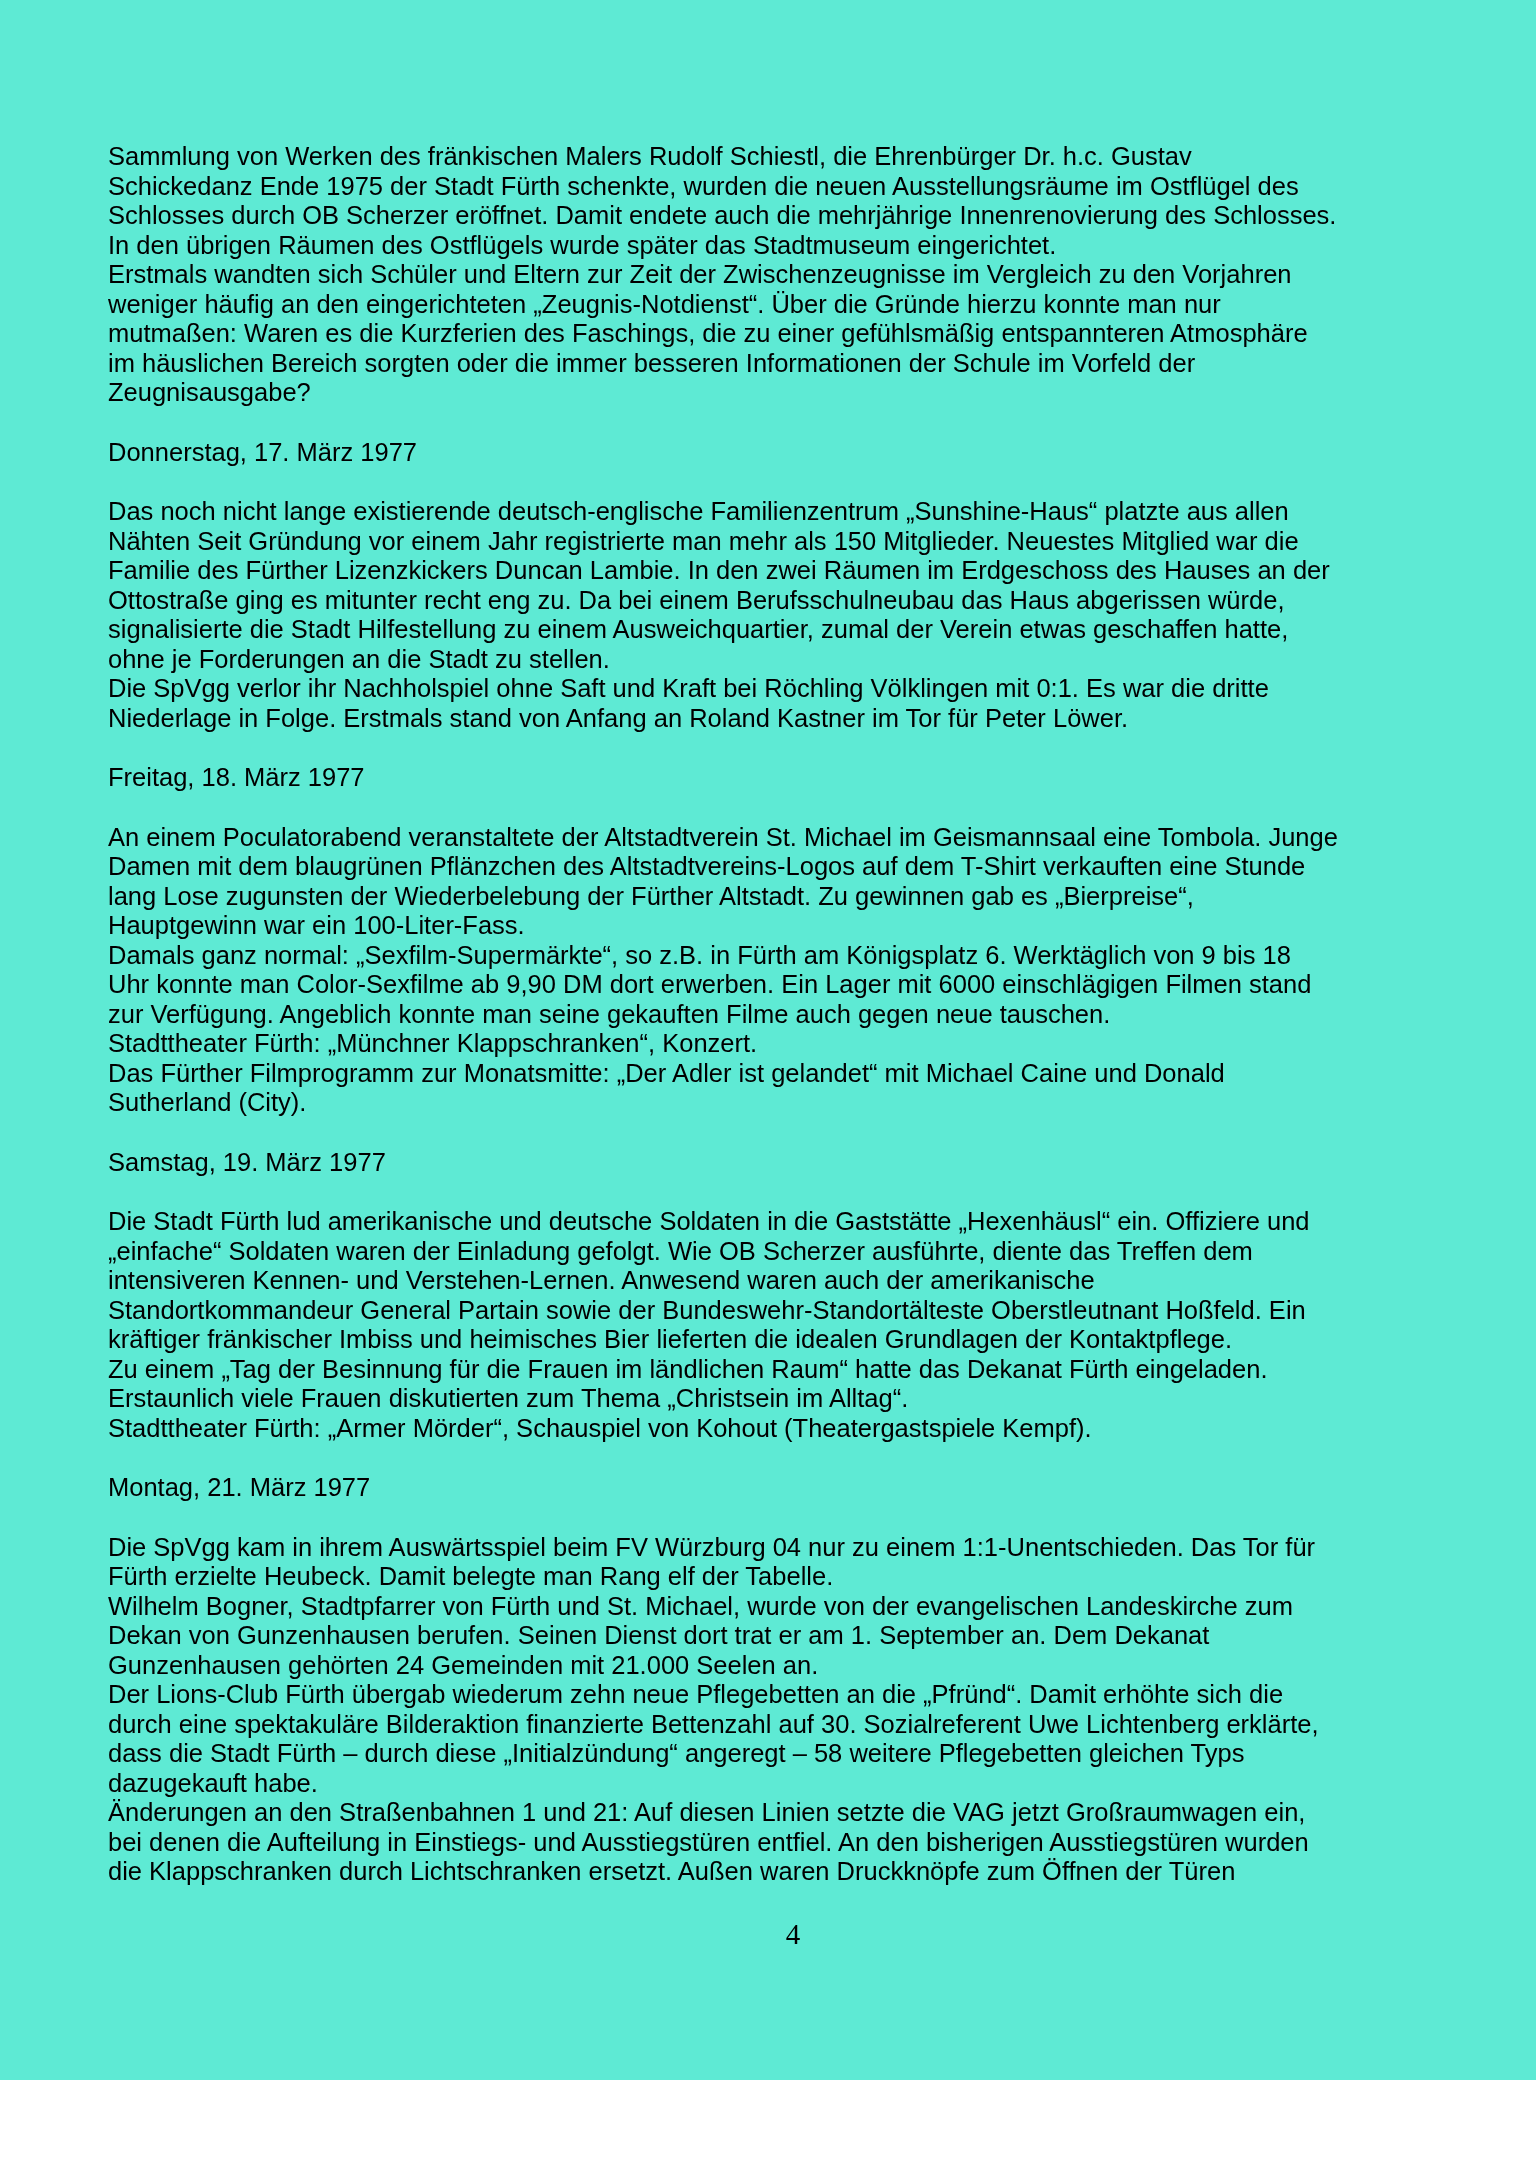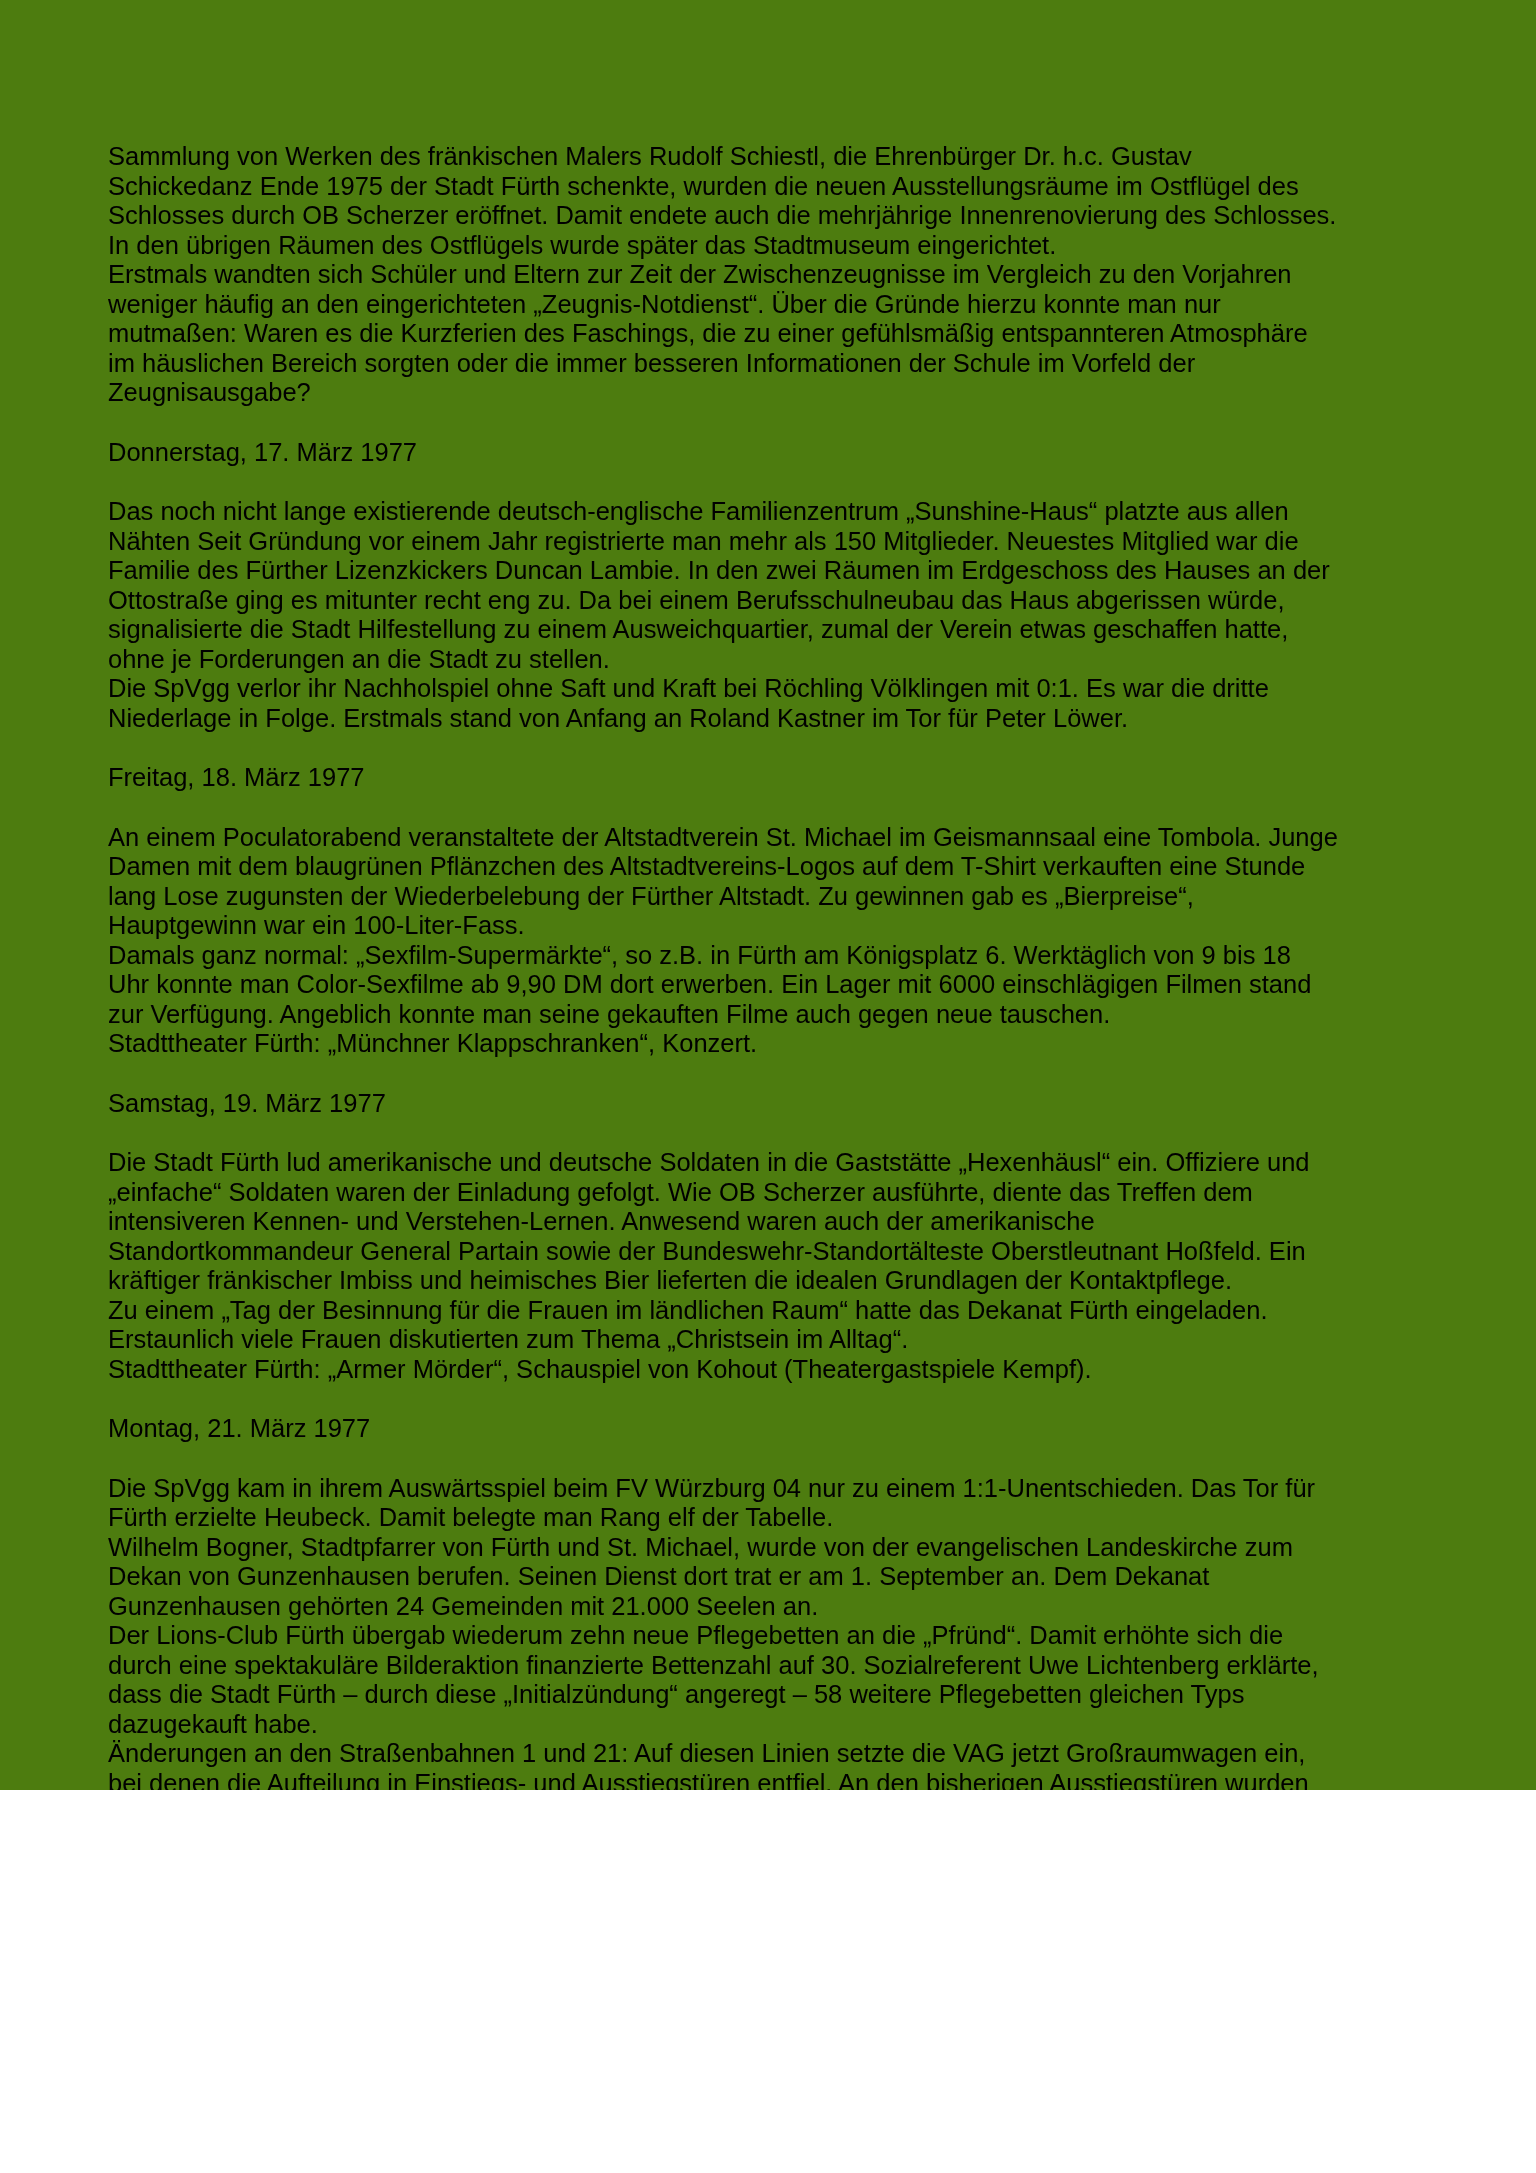--- a/index.html
+++ b/index.html
@@ -9,23 +9,23 @@
   }
   body {
     width: 1536px;
     height: 2173px;
     color: #000000;
     font-family: "Liberation Sans", sans-serif;
   }
   .page {
     box-sizing: border-box;
     width: 1536px;
-    height: 1790px;
+    height: 2080px;
     padding: 142px 58px 13px 108px;
-    background: #4d7c0f;
+    background: #5eead4;
     overflow: hidden;
   }
   .para {
     margin: 0;
     font-size: 25.5px;
     line-height: 29.5px;
     white-space: pre-wrap;
     color: #000000;
   }
   .heading {
@@ -73,20 +73,22 @@
 
   <div class="heading">Freitag, 18. März 1977</div>
   <p class="para">An einem Poculatorabend veranstaltete der Altstadtverein St. Michael im Geismannsaal eine Tombola. Junge
 Damen mit dem blaugrünen Pflänzchen des Altstadtvereins-Logos auf dem T-Shirt verkauften eine Stunde
 lang Lose zugunsten der Wiederbelebung der Fürther Altstadt. Zu gewinnen gab es „Bierpreise“,
 Hauptgewinn war ein 100-Liter-Fass.</p>
   <p class="para">Damals ganz normal: „Sexfilm-Supermärkte“, so z.B. in Fürth am Königsplatz 6. Werktäglich von 9 bis 18
 Uhr konnte man Color-Sexfilme ab 9,90 DM dort erwerben. Ein Lager mit 6000 einschlägigen Filmen stand
 zur Verfügung. Angeblich konnte man seine gekauften Filme auch gegen neue tauschen.</p>
   <p class="para">Stadttheater Fürth: „Münchner Klappschranken“, Konzert.</p>
+  <p class="para">Das Fürther Filmprogramm zur Monatsmitte: „Der Adler ist gelandet“ mit Michael Caine und Donald
+Sutherland (City).</p>
 
   <div class="heading">Samstag, 19. März 1977</div>
   <p class="para">Die Stadt Fürth lud amerikanische und deutsche Soldaten in die Gaststätte „Hexenhäusl“ ein. Offiziere und
 „einfache“ Soldaten waren der Einladung gefolgt. Wie OB Scherzer ausführte, diente das Treffen dem
 intensiveren Kennen- und Verstehen-Lernen. Anwesend waren auch der amerikanische
 Standortkommandeur General Partain sowie der Bundeswehr-Standortälteste Oberstleutnant Hoßfeld. Ein
 kräftiger fränkischer Imbiss und heimisches Bier lieferten die idealen Grundlagen der Kontaktpflege.</p>
   <p class="para">Zu einem „Tag der Besinnung für die Frauen im ländlichen Raum“ hatte das Dekanat Fürth eingeladen.
 Erstaunlich viele Frauen diskutierten zum Thema „Christsein im Alltag“.</p>
   <p class="para">Stadttheater Fürth: „Armer Mörder“, Schauspiel von Kohout (Theatergastspiele Kempf).</p>

